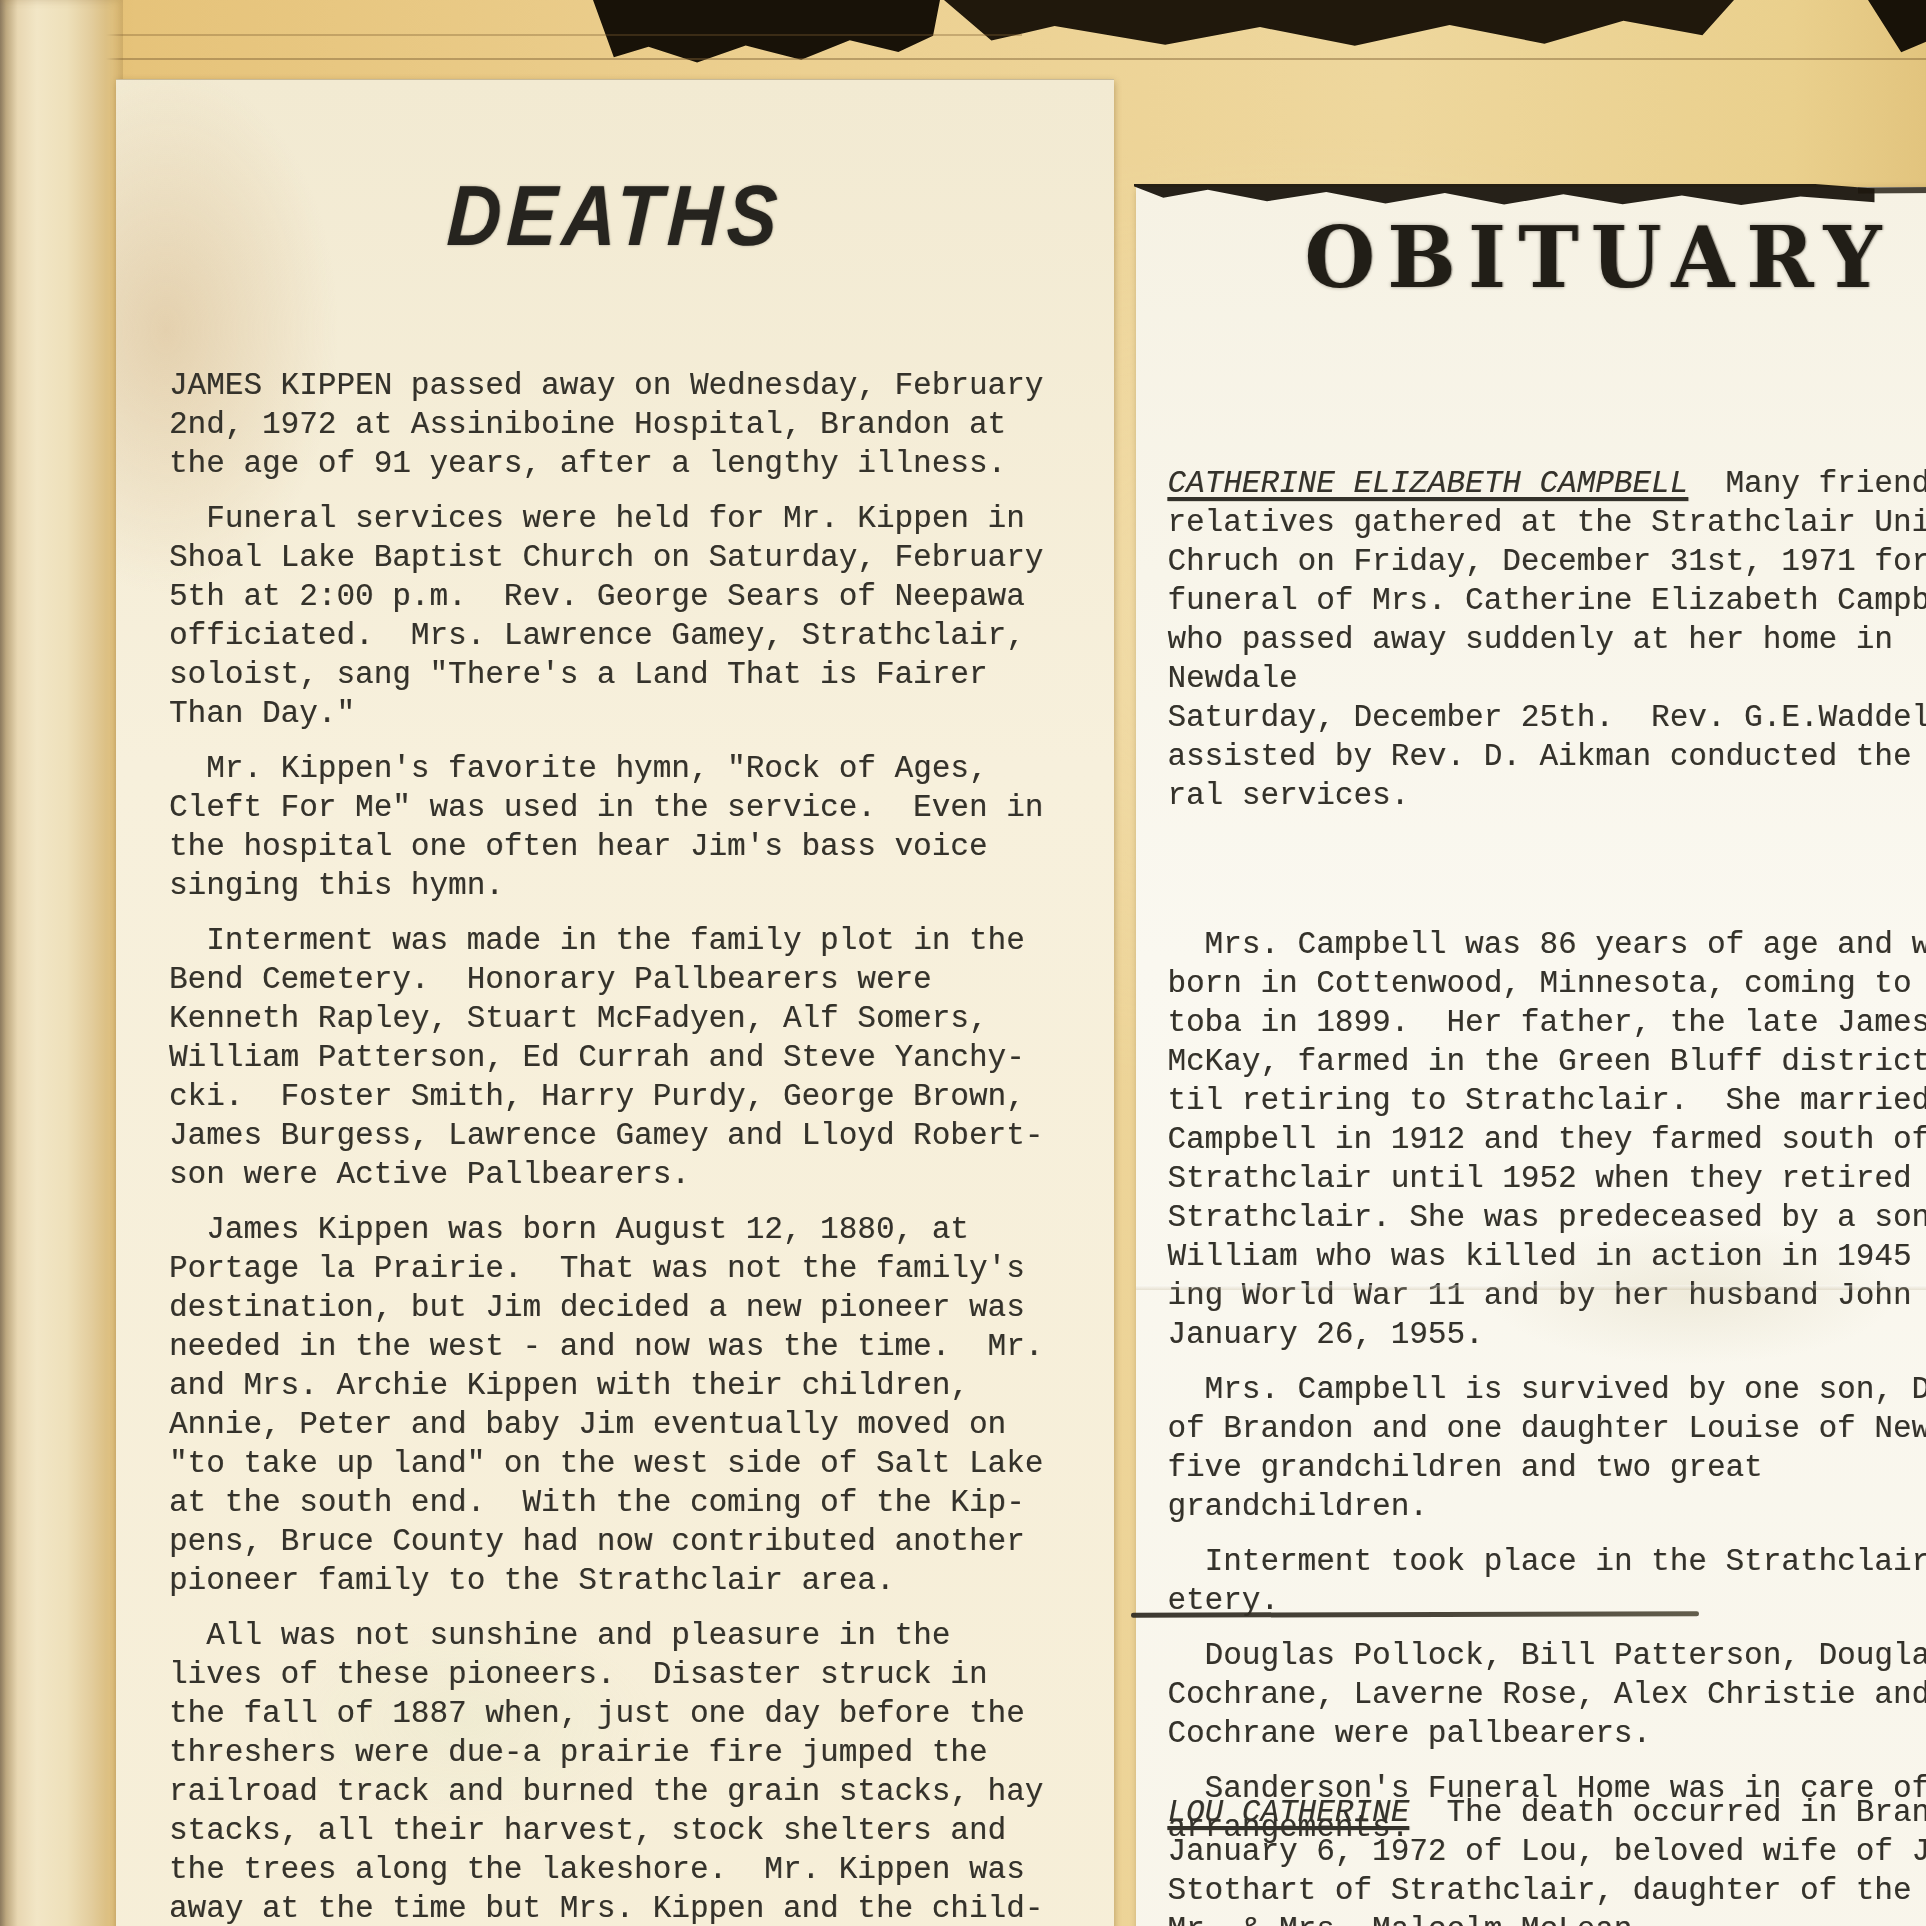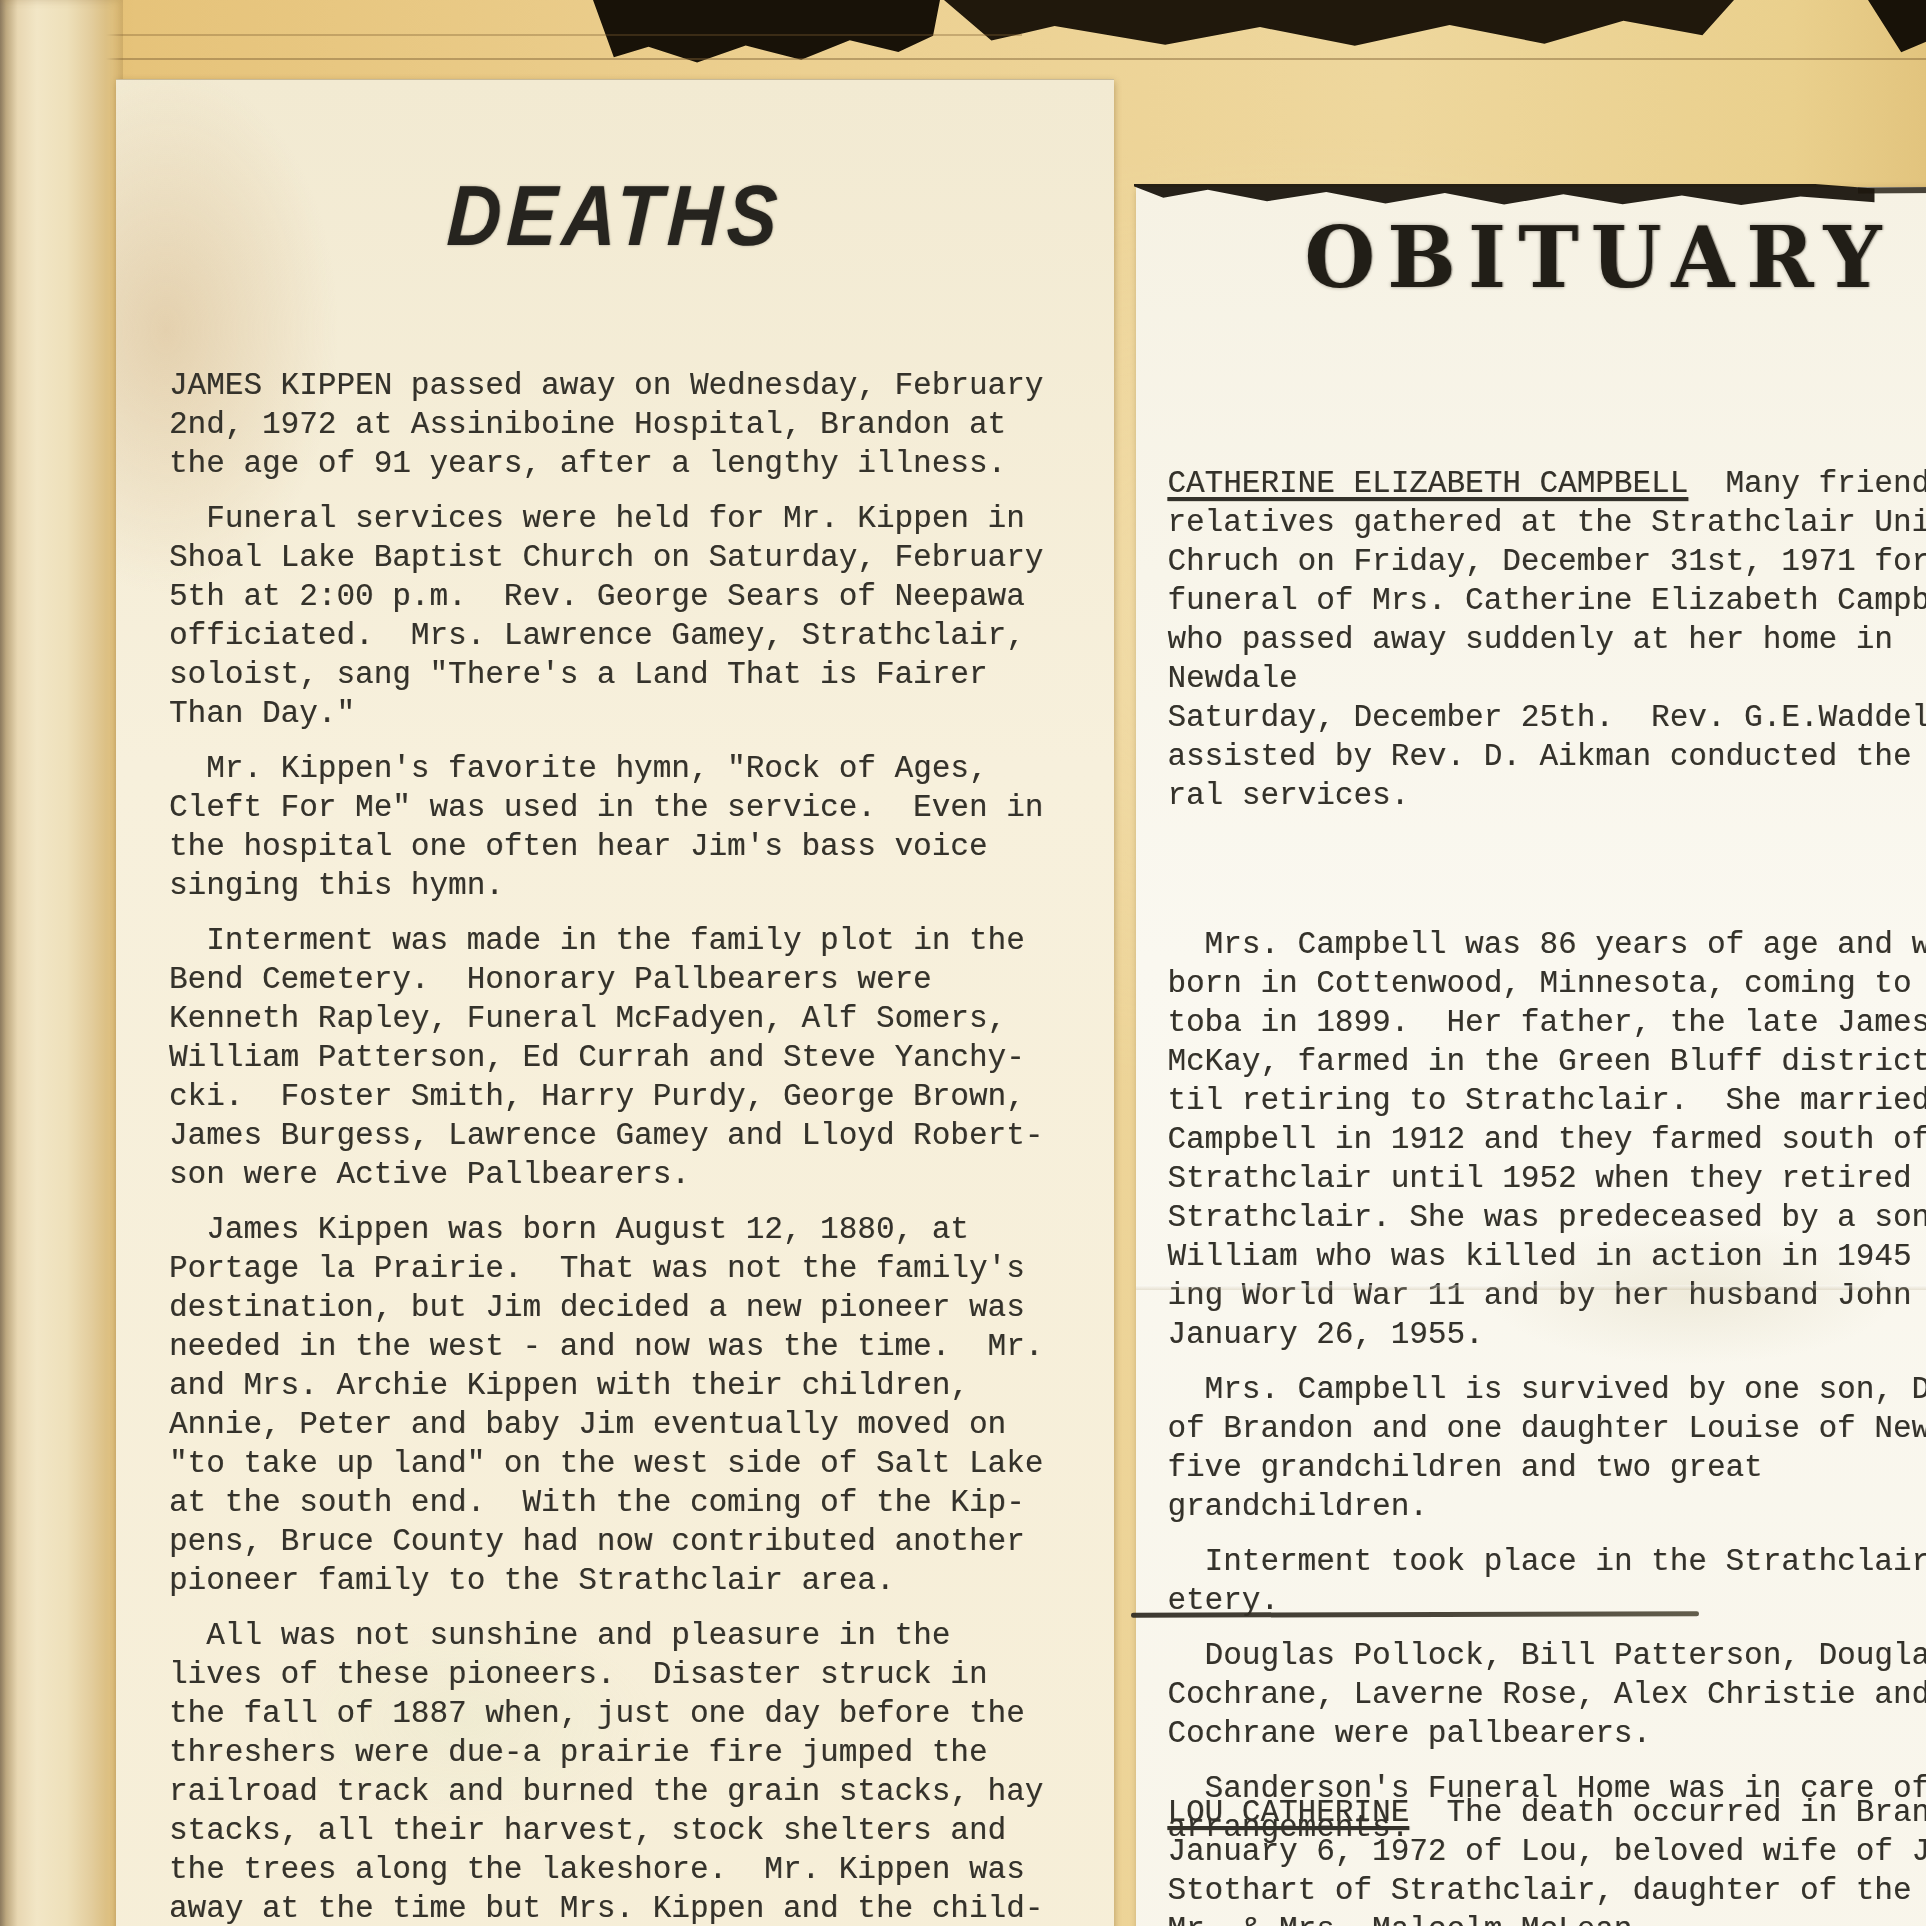--- a/index.html
+++ b/index.html
@@ -74,21 +74,21 @@
     font:400 31px/39px "Liberation Mono","DejaVu Sans Mono",monospace;
     color:var(--ink,#34322b);
     white-space:pre-wrap;
     text-shadow:0.4px 0.4px 0 rgba(70,65,52,.45);
   }
   .coltext{position:absolute;left:37px;top:270px;width:950px;}
   .obit-block{position:absolute;left:15.4px;width:892px;}
   .campbell{top:183px;}
   .stothart{top:1512px;}
   .para{margin:16px;}
-  .obit-name{text-decoration:underline;text-decoration-thickness:3.5px;text-underline-offset:5.4px;}
+  .obit-name{text-decoration:underline;text-decoration-thickness:3.5px;text-underline-offset:5.4px;font-style:italic;}
   .divider{
     position:absolute;top:1425px;left:-4.6px;width:568px;height:4.6px;
     background:linear-gradient(90deg,#2c2820,#3b362a 55%,#55503e);
     border-radius:2.3px;opacity:.92;transform:rotate(-.15deg);
   }
 </style>
 </head>
 <body>
 
 <div class="page">
@@ -112,21 +112,21 @@
 the age of 91 years, after a lengthy illness.</p><p class="para">  Funeral services were held for Mr. Kippen in
 Shoal Lake Baptist Church on Saturday, February
 5th at 2:00 p.m.  Rev. George Sears of Neepawa
 officiated.  Mrs. Lawrence Gamey, Strathclair,
 soloist, sang "There's a Land That is Fairer
 Than Day."</p><p class="para">  Mr. Kippen's favorite hymn, "Rock of Ages,
 Cleft For Me" was used in the service.  Even in
 the hospital one often hear Jim's bass voice
 singing this hymn.</p><p class="para">  Interment was made in the family plot in the
 Bend Cemetery.  Honorary Pallbearers were
-Kenneth Rapley, Funeral McFadyen, Alf Somers,
+Kenneth Rapley, Stuart McFadyen, Alf Somers,
 William Patterson, Ed Currah and Steve Yanchy-
 cki.  Foster Smith, Harry Purdy, George Brown,
 James Burgess, Lawrence Gamey and Lloyd Robert-
 son were Active Pallbearers.</p><p class="para">  James Kippen was born August 12, 1880, at
 Portage la Prairie.  That was not the family's
 destination, but Jim decided a new pioneer was
 needed in the west - and now was the time.  Mr.
 and Mrs. Archie Kippen with their children,
 Annie, Peter and baby Jim eventually moved on
 "to take up land" on the west side of Salt Lake

